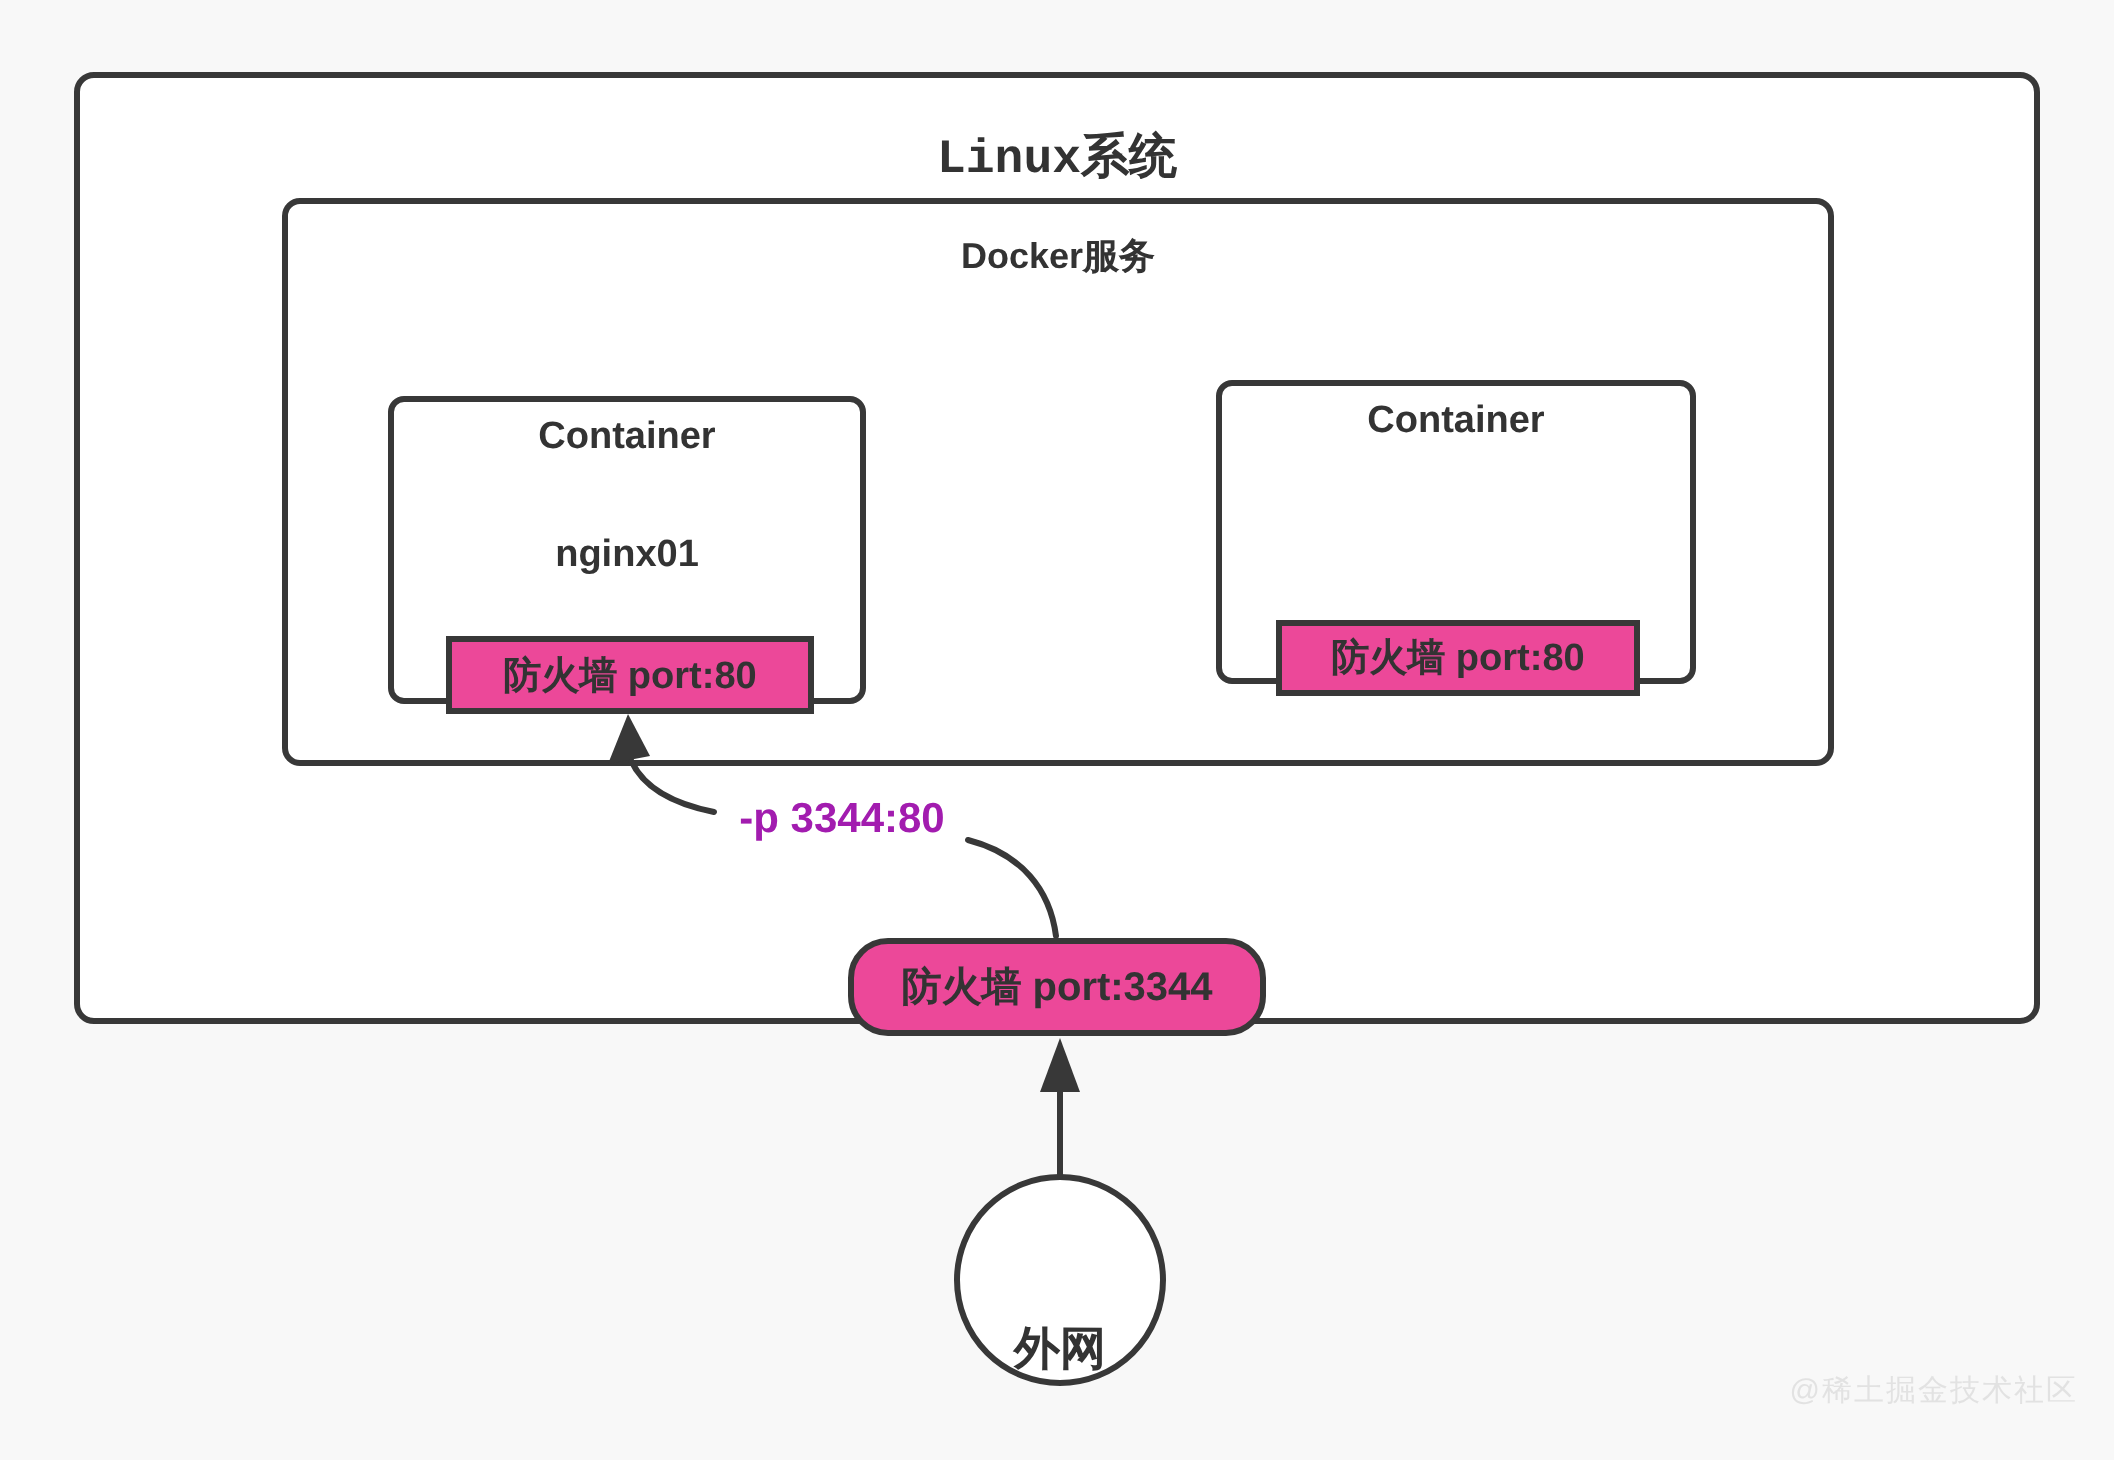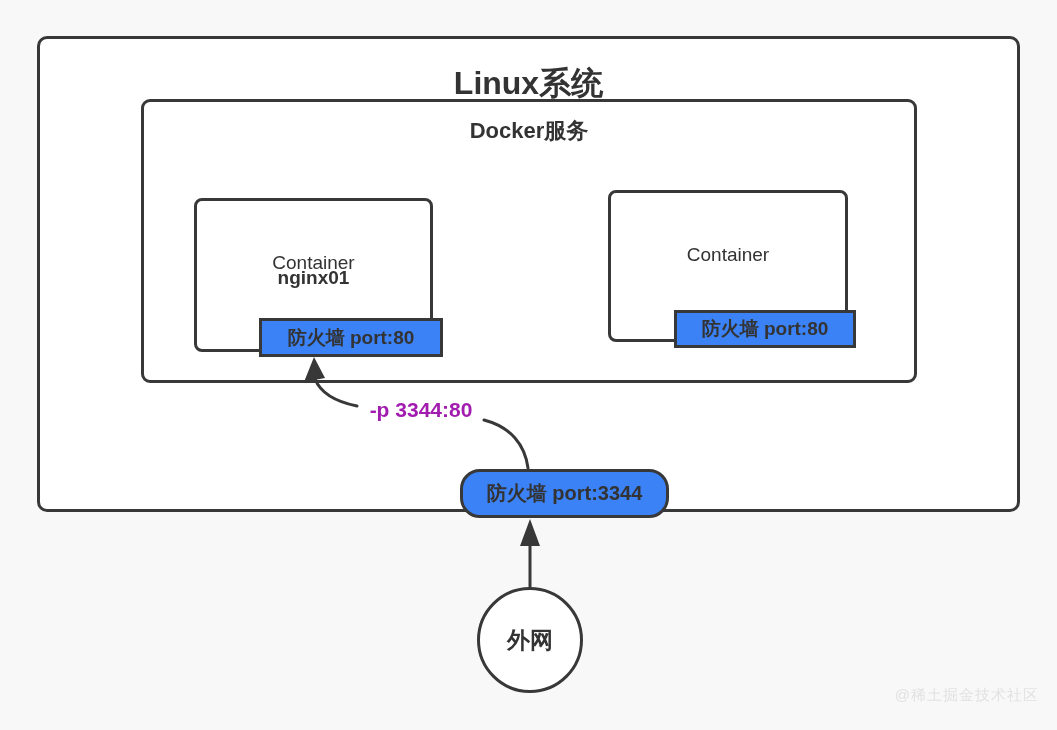--- a/index.html
+++ b/index.html
@@ -31,62 +31,61 @@
   }
   .container-box{
     border-radius:8px;
   }
   .container-box.c1{ left:194px; top:198px; width:239px; height:154px; }
   .container-box.c2{ left:608px; top:190px; width:240px; height:152px; }
   .box-title{
     text-align:center;
     font-weight:bold;
   }
-  .linux-title{ padding-top:23px; font-size:32px; }
-  .docker-title{ padding-top:14px; font-size:22px; }
+  .linux-title{ padding-top:23px; font-size:24px;font-family:Liberation Mono, monospace; }
+  .docker-title{ padding-top:14px; font-size:18px; }
   .container-title{
-    text-align:center; font-weight:normal; font-size:19px; padding-top:7px;margin-top:44px;
+    text-align:center; font-weight:bold; font-size:19px; padding-top:7px;
   }
   .container-name{
     position:absolute; left:0; right:0; top:66px;
     text-align:center; font-weight:bold; font-size:19px;
   }
   .fw{
     position:absolute;
     box-sizing:border-box;
-    background:#3b82f6;
+    background:#ec4899;
     border:3px solid #383838;
     text-align:center;
     font-weight:bold;
     font-size:19px;
     display:flex;
     align-items:center;
     justify-content:center;
-    margin-left:36px;
   }
   .fw1{ left:223px; top:318px; width:184px; height:39px; }
   .fw2{ left:638px; top:310px; width:182px; height:38px; }
   .fw3344{ left:424px; top:469px; width:209px; height:49px; border-radius:20px; font-size:20px; }
   .mapping-label{
     position:absolute;
     left:351px; top:398px; width:140px;
     text-align:center;
     font-weight:bold;
     font-size:21px;
     color:#a21caf;
   }
   .extnet-circle{
     position:absolute;
     left:477px; top:587px; width:106px; height:106px;
     box-sizing:border-box;
     background:#ffffff;
     border:3px solid #383838;
     border-radius:50%;
     display:flex;
-    align-items:center;
+    align-items:flex-end;
     justify-content:center;
     font-size:23px;
     font-weight:600;
   }
   .overlay{
     position:absolute;
     left:0; top:0; width:1057px; height:730px;
     pointer-events:none;
   }
   .overlay path, .overlay line{

